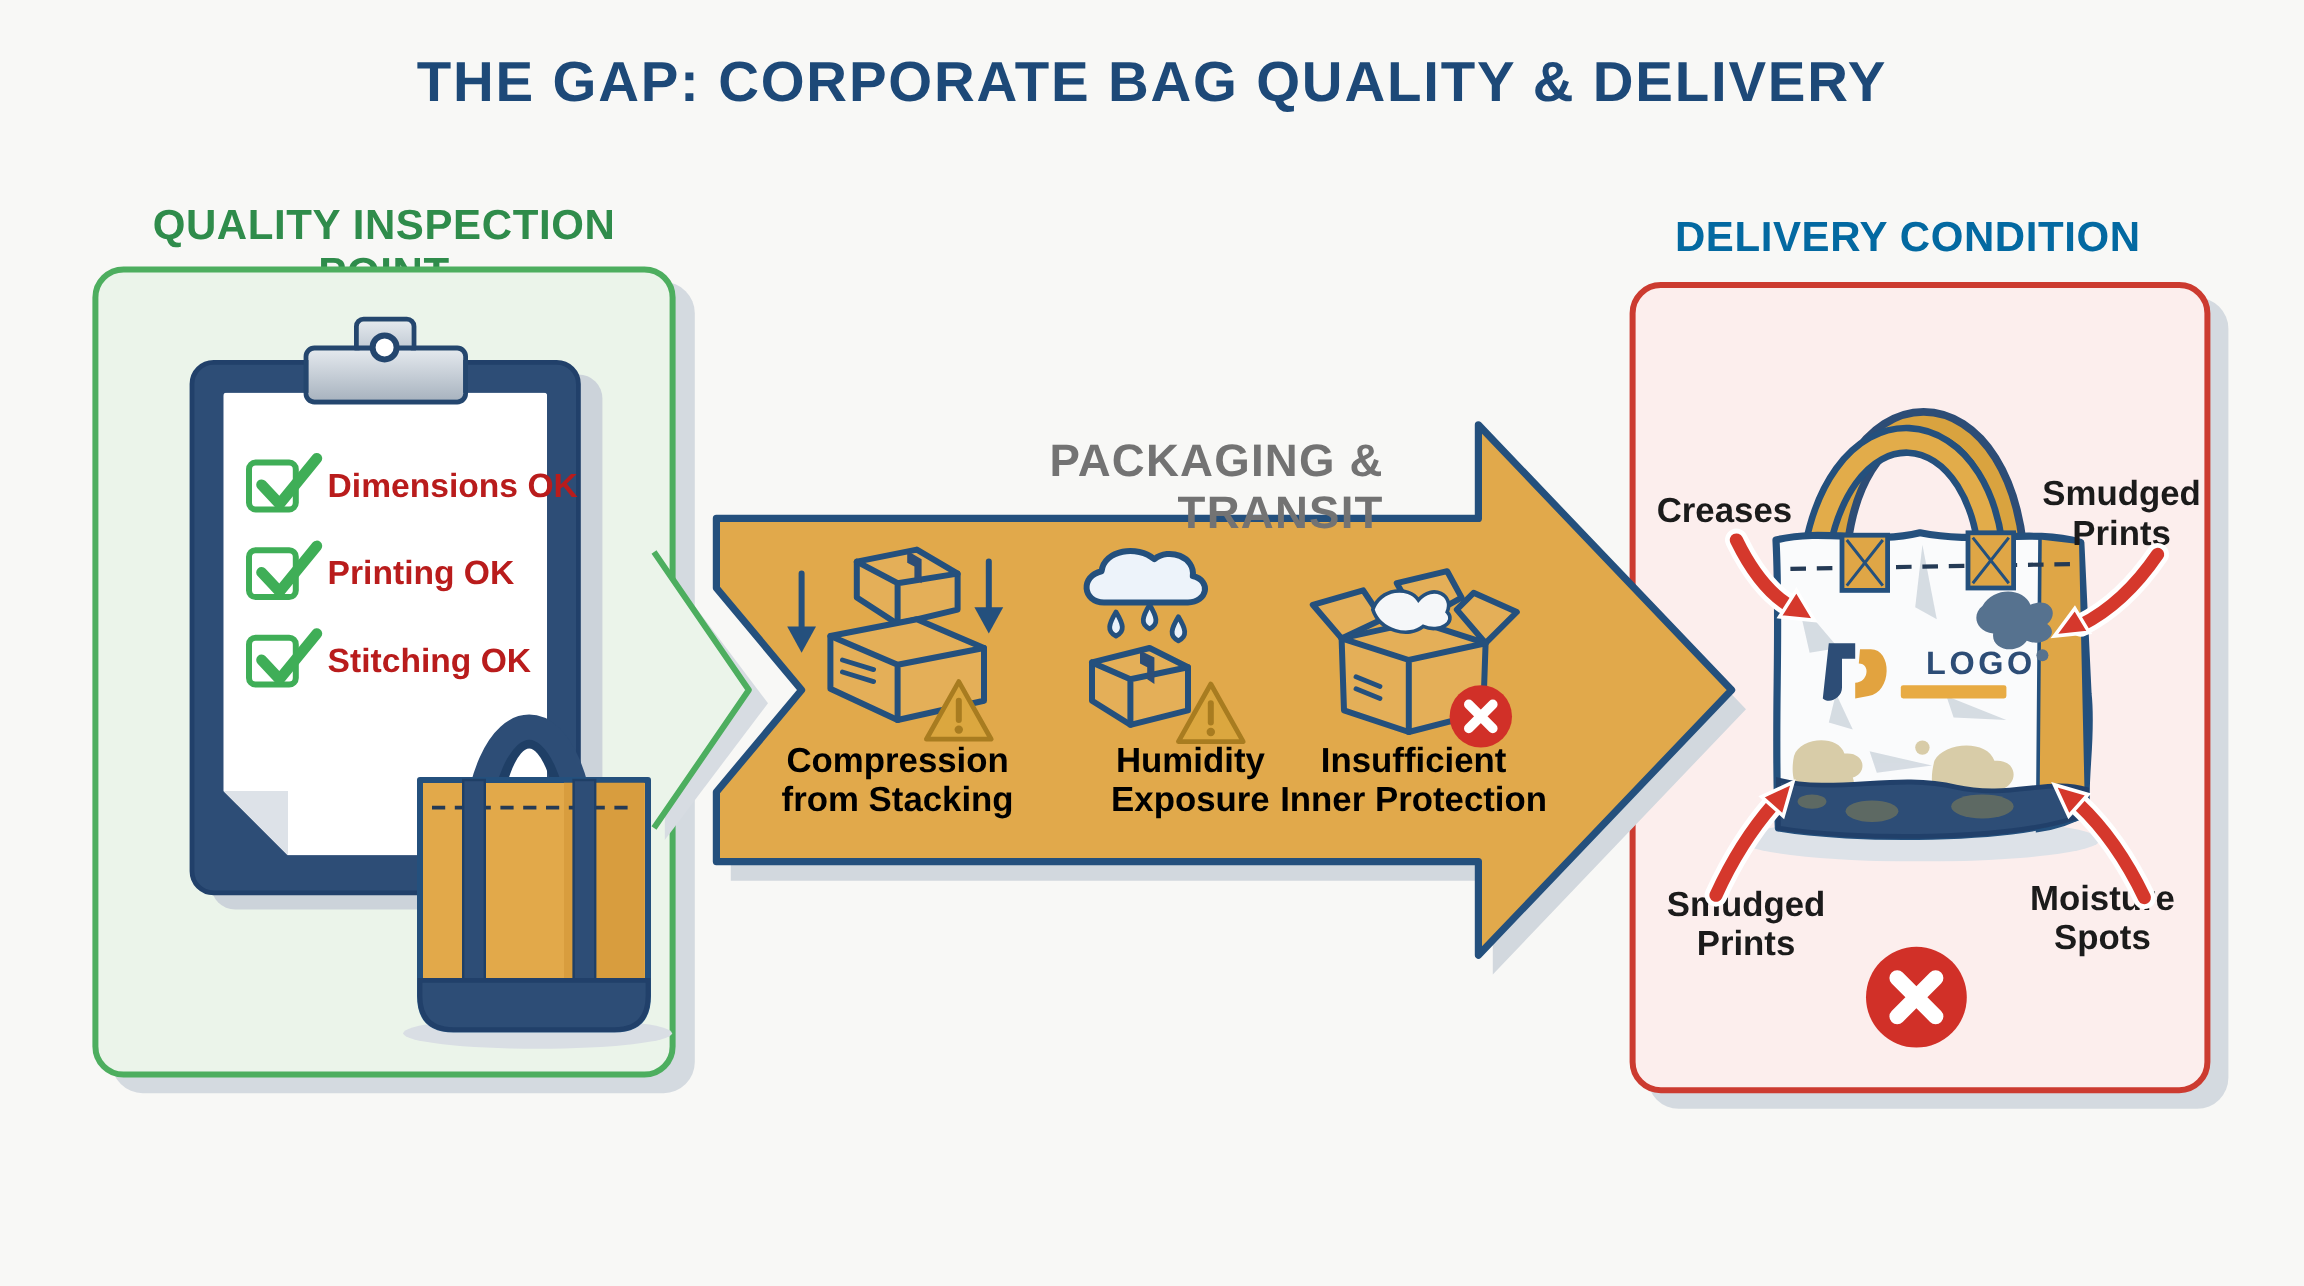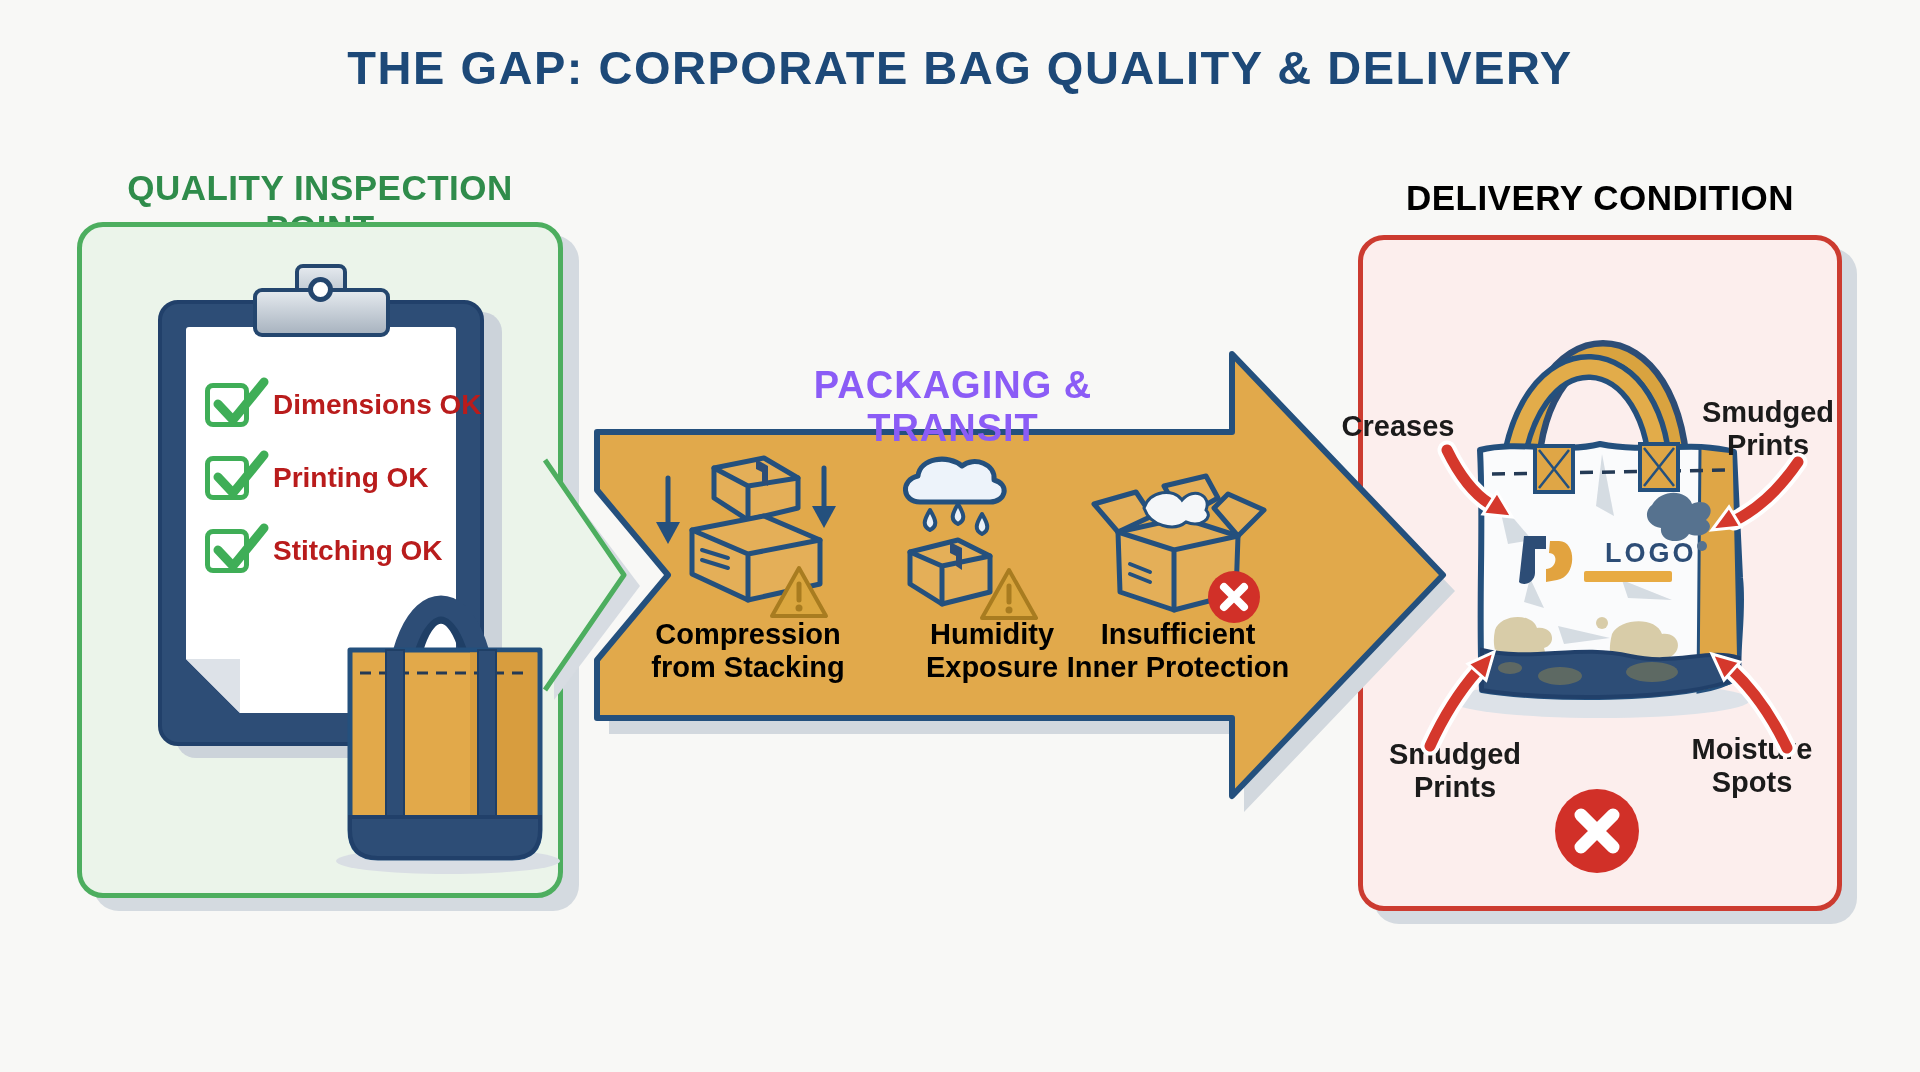--- a/index.html
+++ b/index.html
@@ -3,21 +3,21 @@
 <meta charset="utf-8">
 <style>
   * { margin:0; padding:0; box-sizing:border-box; }
   html,body { width:1920px; height:1072px; overflow:hidden; }
   body { background:#f8f8f6; font-family:"Liberation Sans", sans-serif; position:relative; }
   .abs { position:absolute; }
   .page-title { left:0; right:0; top:40px; text-align:center; font-size:47px; font-weight:800;
                 color:#1d4978; letter-spacing:1.5px; }
   .panel-heading { text-align:center; font-size:35px; font-weight:800; letter-spacing:0.5px; }
   .heading-green { left:77px; width:486px; top:168px; color:#2f8c4b; }
-  .heading-red   { left:1358px; width:484px; top:178px; color:#000000; }
+  .heading-red   { left:1300px; width:484px; top:178px; color:#0369a1;text-align:right; }
   .panel { border-radius:26px; }
   .panel-green { left:77px; top:222px; width:486px; height:676px; background:#ebf4ea;
                  border:5px solid #4dae5f; box-shadow:16px 13px 0 #d4dae0; }
   .panel-red { left:1358px; top:235px; width:484px; height:676px; background:#fceeed;
                border:5px solid #cc3b30; box-shadow:15px 13px 0 #d4dae0; }
   
   .clipboard-frame { left:158px; top:300px; width:326px; height:446px; background:#2d4d76;
                      border:4px solid #21406a; border-radius:20px; box-shadow:18px 12px 0 #ccd3da; }
   .clipboard-paper { left:186px; top:327px; width:270px; height:386px; background:#ffffff;
                      border-radius:3px;
@@ -29,22 +29,22 @@
   .clip-tab { left:295px; top:264px; width:52px; height:34px; border-radius:8px;
               background:linear-gradient(#e3e8ed,#bcc6d0); border:4px solid #24466e; }
   .clip-hole { left:308px; top:277px; width:25px; height:25px; border-radius:50%;
                background:#ffffff; border:5px solid #24466e; }
   .check-row { display:flex; align-items:center; }
   .checkbox { width:44px; height:44px; background:#fff; border:5px solid #3fae57;
               border-radius:8px; position:relative; }
   .checkbox svg { position:absolute; left:2px; top:-16px; overflow:visible; }
   .check-label { margin-left:24px; font-size:28px; font-weight:600; color:#b91c1c; white-space:nowrap; }
   
-  .transit-heading { left:753px; width:400px; top:364px; text-align:center; font-size:38px;
-                     font-weight:800; color:#8b5cf6; letter-spacing:1px; }
+  .transit-heading { left:753px; width:400px; top:364px; text-align:right; font-size:38px;
+                     font-weight:800; color:#737373; letter-spacing:1px; }
   .hazard-label { width:240px; text-align:center; font-size:29px; font-weight:600;
                   color:#000000; line-height:33px; top:618px; }
   .hazard-1 { left:628px; } .hazard-2 { left:872px;text-align:center; } .hazard-3 { left:1058px; }
   
   .defect-label { width:160px; text-align:center; font-size:29px; font-weight:600;
                   color:#1b1b1b; line-height:33px; }
   .logo-text { left:1584px; top:538px; font-size:27px; font-weight:800; color:#2d4d76;
                letter-spacing:3px;margin-left:21px; }
   .logo-bar { left:1584px; top:571px; width:88px; height:11px; background:#e8ab43; border-radius:2px; }
   .x-badge { left:1555px; top:789px; width:84px; height:84px; border-radius:50%; background:#d13028; }
@@ -226,21 +226,21 @@
   <g fill="#7e7c57" opacity="0.6">
     <ellipse cx="120" cy="398" rx="22" ry="9"></ellipse>
     <ellipse cx="212" cy="394" rx="26" ry="10"></ellipse>
     <ellipse cx="70" cy="390" rx="12" ry="6"></ellipse>
   </g>
 </svg>
 
 <div class="abs logo-text">LOGO</div>
 <div class="abs logo-bar"></div>
 
-<div class="abs defect-label" style="left:1318px; top:410px;">
+<div class="abs defect-label" style="left:1357px; top:410px;">
   <div>Creases</div>
 </div>
 <div class="abs defect-label" style="left:1688px; top:396px;">
   <div>Smudged</div>
   <div>Prints</div>
 </div>
 <div class="abs defect-label" style="left:1375px; top:738px;">
   <div>Smudged</div>
   <div>Prints</div>
 </div>

